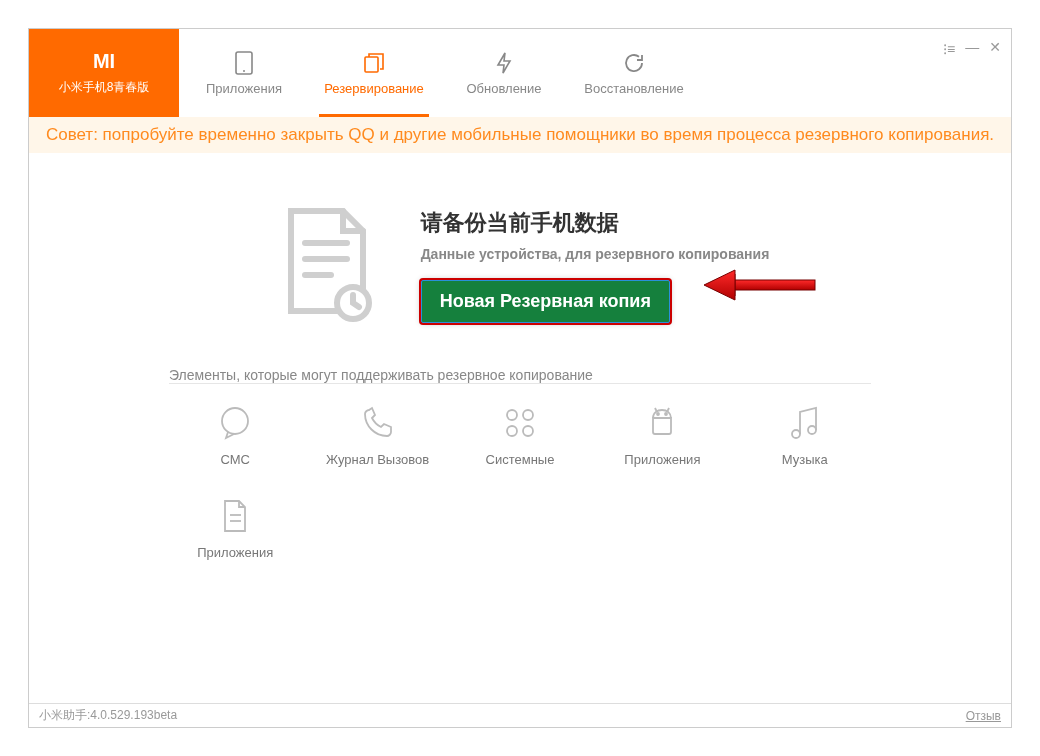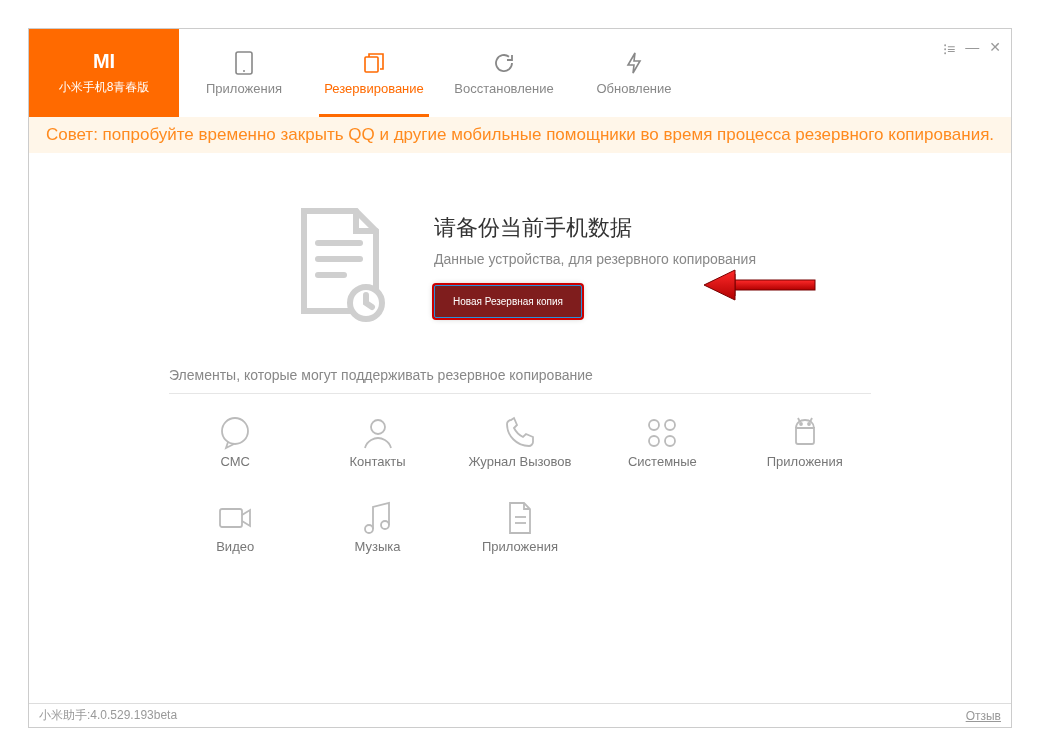--- a/index.html
+++ b/index.html
@@ -96,56 +96,56 @@
 .hero {
   display: flex;
   align-items: center;
   justify-content: center;
   gap: 40px;
   margin-top: 20px;
   margin-bottom: 40px;
   position: relative;
 }
 .doc-icon { flex: 0 0 auto; }
-.hero-text { flex: 0 0 auto; }
+.hero-text { flex: 0 0 auto; font-weight: bold; }
 .hero-title { font-size: 22px; color: #333; margin-bottom: 8px; }
 .hero-sub { font-size: 14px; color: #888; margin-bottom: 18px; }
 .primary-btn {
   display: inline-block;
-  background: #7f1d1d;
+  background: #15803d;
   color: #fff;
-  font-size: 10px;
+  font-size: 18px;
   padding: 10px 18px;
   border: 1px solid #2a90da;
   border-radius: 2px;
   cursor: pointer;
   box-shadow: 0 0 0 2px #c00, 0 0 6px rgba(0,0,0,.3);
 }
 .arrow-callout {
   position: absolute;
   left: 700px;
   top: 260px;
   pointer-events: none;
 }
 .section-label {
   font-size: 14px;
   color: #888;
-  margin-bottom: 10px;
 }
 .divider { height: 1px; background: #e6e6e6; margin-bottom: 18px; }
 .grid {
   display: grid;
   grid-template-columns: repeat(5, 1fr);
   row-gap: 28px;
   column-gap: 10px;
 }
 .cat {
   display: flex;
   flex-direction: column;
   align-items: center;
+  gap: 8px;
   color: #777;
   font-size: 13px;
   cursor: pointer;
 }
 .cat-icon {
   width: 42px;
   height: 42px;
   display: flex;
   align-items: center;
   justify-content: center;
@@ -187,34 +187,34 @@
         <div class="tab-icon">
           <svg width="24" height="24" viewBox="0 0 24 24" fill="none" stroke="currentColor" stroke-width="1.6">
               <rect x="3" y="6" width="13" height="15" rx="1"></rect>
               <path d="M7 6V3h14v15h-3"></path>
             </svg>
         </div>
         <div class="tab-label">Резервирование</div>
       </div>
       <div class="tab">
         <div class="tab-icon">
+          <svg width="20" height="24" viewBox="0 0 20 24" fill="none" stroke="currentColor" stroke-width="1.6">
+              <path d="M11 2 4 14h6l-1 8 7-12h-6z"></path>
+            </svg>
+        </div>
+        <div class="tab-label">Обновление</div>
+      </div>
+      <div class="tab">
+        <div class="tab-icon">
           <svg width="24" height="24" viewBox="0 0 24 24" fill="none" stroke="currentColor" stroke-width="1.8">
               <path d="M20 12a8 8 0 1 1-3-6.2"></path>
               <path d="M20 4v5h-5"></path>
             </svg>
         </div>
         <div class="tab-label">Восстановление</div>
-      </div>
-      <div class="tab">
-        <div class="tab-icon">
-          <svg width="20" height="24" viewBox="0 0 20 24" fill="none" stroke="currentColor" stroke-width="1.6">
-              <path d="M11 2 4 14h6l-1 8 7-12h-6z"></path>
-            </svg>
-        </div>
-        <div class="tab-label">Обновление</div>
       </div>
     </div>
     <div class="window-controls">
       <span>⁝≡</span>
       <span>—</span>
       <span>✕</span>
     </div>
   </div>
 
   <div class="notice-bar">Совет: попробуйте временно закрыть QQ и другие мобильные помощники во время процесса резервного копирования.</div>
@@ -248,29 +248,20 @@
             <svg width="38" height="38" viewBox="0 0 38 38" fill="none" stroke="currentColor" stroke-width="1.8">
               <circle cx="19" cy="17" r="13"></circle>
               <path d="M12 28l-2 6 8-4"></path>
             </svg>
           </div>
         <div>СМС</div>
       </div>
       <div class="cat">
         <div class="cat-icon">
             <svg width="38" height="38" viewBox="0 0 38 38" fill="none" stroke="currentColor" stroke-width="1.8">
-              <circle cx="19" cy="13" r="7"></circle>
-              <path d="M6 34c2-8 10-10 13-10s11 2 13 10"></path>
-            </svg>
-          </div>
-        <div>Контакты</div>
-      </div>
-      <div class="cat">
-        <div class="cat-icon">
-            <svg width="38" height="38" viewBox="0 0 38 38" fill="none" stroke="currentColor" stroke-width="1.8">
               <path d="M10 6c-2 0-4 2-4 4 0 12 10 22 22 22 2 0 4-2 4-4v-5l-7-3-3 3c-4-2-7-5-9-9l3-3-3-7z"></path>
             </svg>
           </div>
         <div>Журнал Вызовов</div>
       </div>
       <div class="cat">
         <div class="cat-icon">
             <svg width="38" height="38" viewBox="0 0 38 38" fill="none" stroke="currentColor" stroke-width="1.8">
               <circle cx="11" cy="11" r="5"></circle>
               <circle cx="27" cy="11" r="5"></circle>
@@ -285,29 +276,20 @@
             <svg width="38" height="38" viewBox="0 0 38 38" fill="none" stroke="currentColor" stroke-width="1.8">
               <path d="M10 14h18v14a2 2 0 0 1-2 2H12a2 2 0 0 1-2-2z"></path>
               <path d="M10 14c0-5 4-8 9-8s9 3 9 8"></path>
               <line x1="12" y1="4" x2="14" y2="8"></line>
               <line x1="26" y1="4" x2="24" y2="8"></line>
               <circle cx="15" cy="10" r="1" fill="currentColor"></circle>
               <circle cx="23" cy="10" r="1" fill="currentColor"></circle>
             </svg>
           </div>
         <div>Приложения</div>
-      </div>
-      <div class="cat">
-        <div class="cat-icon">
-            <svg width="38" height="38" viewBox="0 0 38 38" fill="none" stroke="currentColor" stroke-width="1.8">
-              <rect x="4" y="10" width="22" height="18" rx="2"></rect>
-              <path d="M26 16l8-5v16l-8-5"></path>
-            </svg>
-          </div>
-        <div>Видео</div>
       </div>
       <div class="cat">
         <div class="cat-icon">
             <svg width="38" height="38" viewBox="0 0 38 38" fill="none" stroke="currentColor" stroke-width="1.8">
               <path d="M14 30V8l16-4v22"></path>
               <circle cx="10" cy="30" r="4"></circle>
               <circle cx="26" cy="26" r="4"></circle>
             </svg>
           </div>
         <div>Музыка</div>

